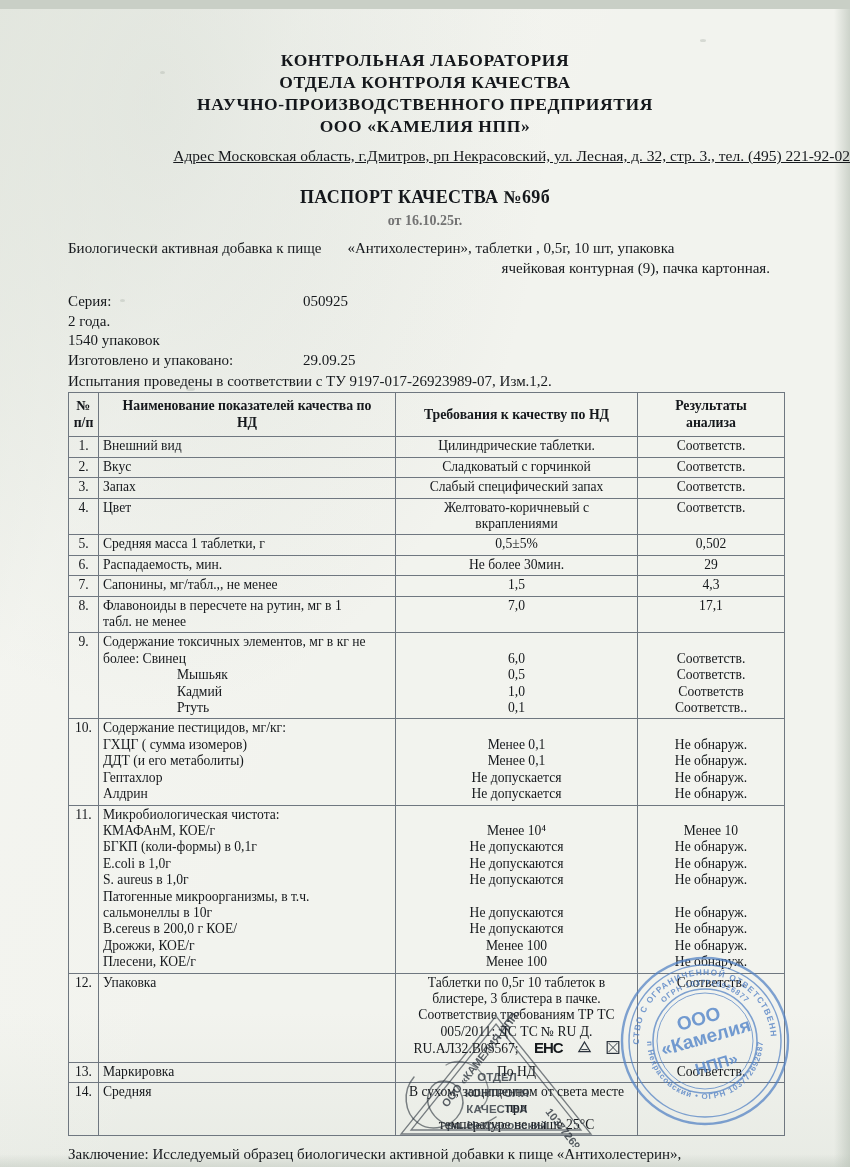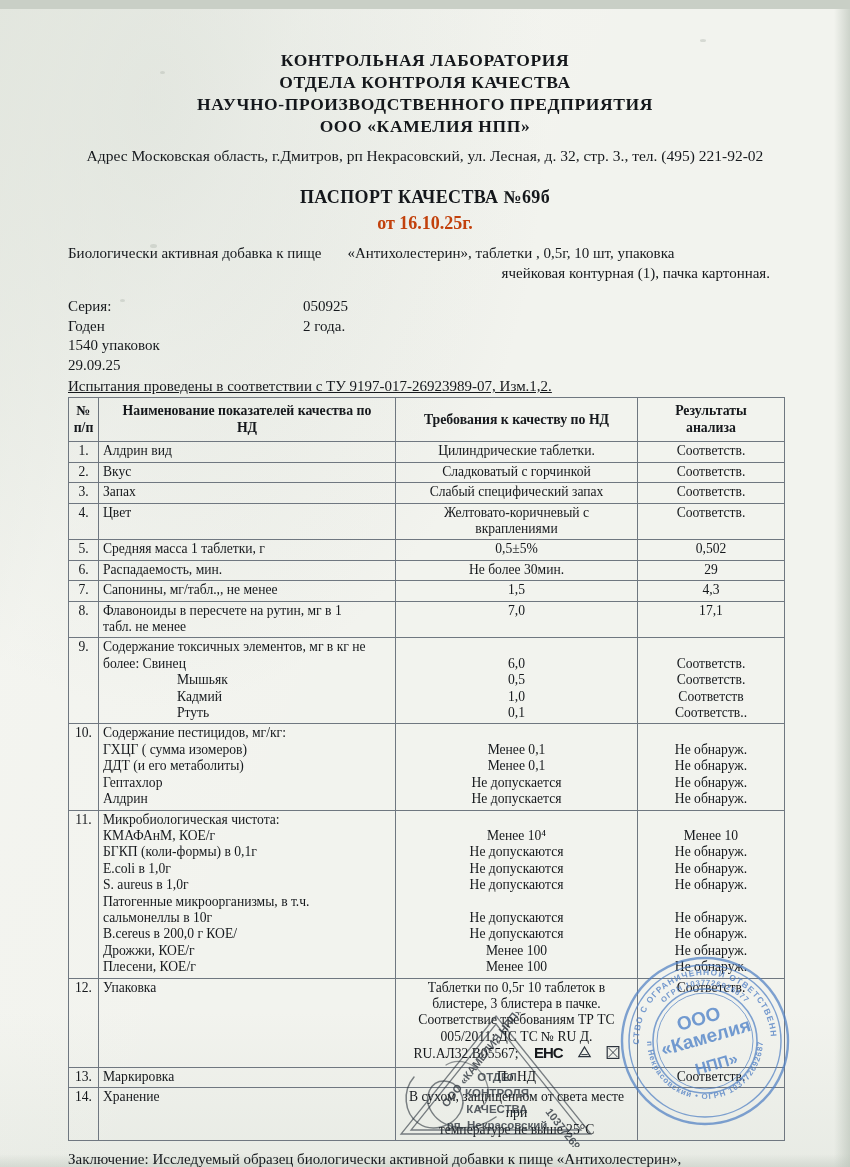--- a/index.html
+++ b/index.html
@@ -40,41 +40,42 @@
   
   .hdr{
     text-align:center;
     font-weight:bold;
     letter-spacing:.6px;
     color:#14171b;
   }
   .hdr-l1,.hdr-l2,.hdr-l3,.hdr-l4{font-size:17.5px; line-height:22px;}
   .hdr-l1{padding-top:40px;}
   .addr{
-    text-align:center;
+    text-align:right;
     font-size:15.5px;
     line-height:20px;
     padding-top:9px;
     color:#16191d;
+    text-decoration:underline;
   }
 
   .doc-title{
     text-align:center;
     font-weight:bold;
     font-size:18px;
     padding-top:21px;
     letter-spacing:.4px;
     color:#14171b;
   }
   .doc-date{
     text-align:center;
     font-weight:bold;
-    font-size:18px;
+    font-size:14px;
     padding-top:5px;
-    color:#c2410c;
+    color:#737373;
   }
 
   .prod{
     font-size:15px;
     line-height:20px;
     color:#16191d;
     padding:9px 62px 0 68px;
   }
   .prod-l1{display:flex;}
   .prod-l1 .lead{white-space:nowrap;}
@@ -89,21 +90,20 @@
     color:#16191d;
   }
   .meta-row{display:flex;}
   .meta-row .k{width:235px;}
   .meta-row .v{}
 
   .testline{
     padding:3px 12px 2px 68px;
     font-size:15px;
     color:#16191d;
-    text-decoration:underline;
   }
 
   
   table.q{
     border-collapse:collapse;
     width:716px;
     margin-left:68px;
     table-layout:fixed;
     color:#15181c;
   }
@@ -193,36 +193,36 @@
     <div class="addr">Адрес Московская область, г.Дмитров, рп Некрасовский, ул. Лесная, д. 32, стр. 3., тел. (495) 221-92-02</div>
 
     <div class="doc-title">ПАСПОРТ КАЧЕСТВА  №69б</div>
     <div class="doc-date">от 16.10.25г.</div>
 
     <div class="prod">
       <div class="prod-l1">
         <span class="lead">Биологически активная добавка к пище</span>
         <span class="nm">«Антихолестерин», таблетки , 0,5г, 10 шт, упаковка</span>
       </div>
-      <div class="prod-l2">ячейковая контурная (1), пачка картонная.</div>
+      <div class="prod-l2">ячейковая контурная (9), пачка картонная.</div>
     </div>
 
     <div class="meta">
       <div class="meta-row">
         <span class="k">Серия:</span>
         <span class="v">050925</span>
       </div>
       <div class="meta-row">
-        <span class="k">Годен</span>
         <span class="v">2 года.</span>
       </div>
       <div class="meta-row">
         <span class="v">1540 упаковок</span>
       </div>
       <div class="meta-row">
+        <span class="k">Изготовлено и упаковано:</span>
         <span class="v">29.09.25</span>
       </div>
     </div>
 
     <div class="testline">Испытания проведены в соответствии с ТУ 9197-017-26923989-07, Изм.1,2.</div>
 
     <table class="q">
       <colgroup>
           <col class="c1">
           <col class="c2">
@@ -243,21 +243,21 @@
           <th>
             <span class="ln">Результаты</span>
             <span class="ln">анализа</span>
           </th>
         </tr>
       </thead>
       <tbody>
 
         <tr>
           <td class="num">1.</td>
-          <td class="name">Алдрин вид</td>
+          <td class="name">Внешний вид</td>
           <td class="req">Цилиндрические таблетки.</td>
           <td class="res">Соответств.</td>
         </tr>
 
         <tr>
           <td class="num">2.</td>
           <td class="name">Вкус</td>
           <td class="req">Сладковатый с горчинкой</td>
           <td class="res">Соответств.</td>
         </tr>
@@ -430,21 +430,21 @@
 
         <tr>
           <td class="num">13.</td>
           <td class="name">Маркировка</td>
           <td class="req">По НД</td>
           <td class="res">Соответств.</td>
         </tr>
 
         <tr>
           <td class="num">14.</td>
-          <td class="name">Хранение</td>
+          <td class="name">Средняя</td>
           <td class="req req-left">
             <span class="ln">В сухом, защищенном от света месте при</span>
             <span class="ln">температуре не выше 25°C</span>
           </td>
           <td class="res"></td>
         </tr>
       </tbody>
     </table>
 
     <div class="concl">

